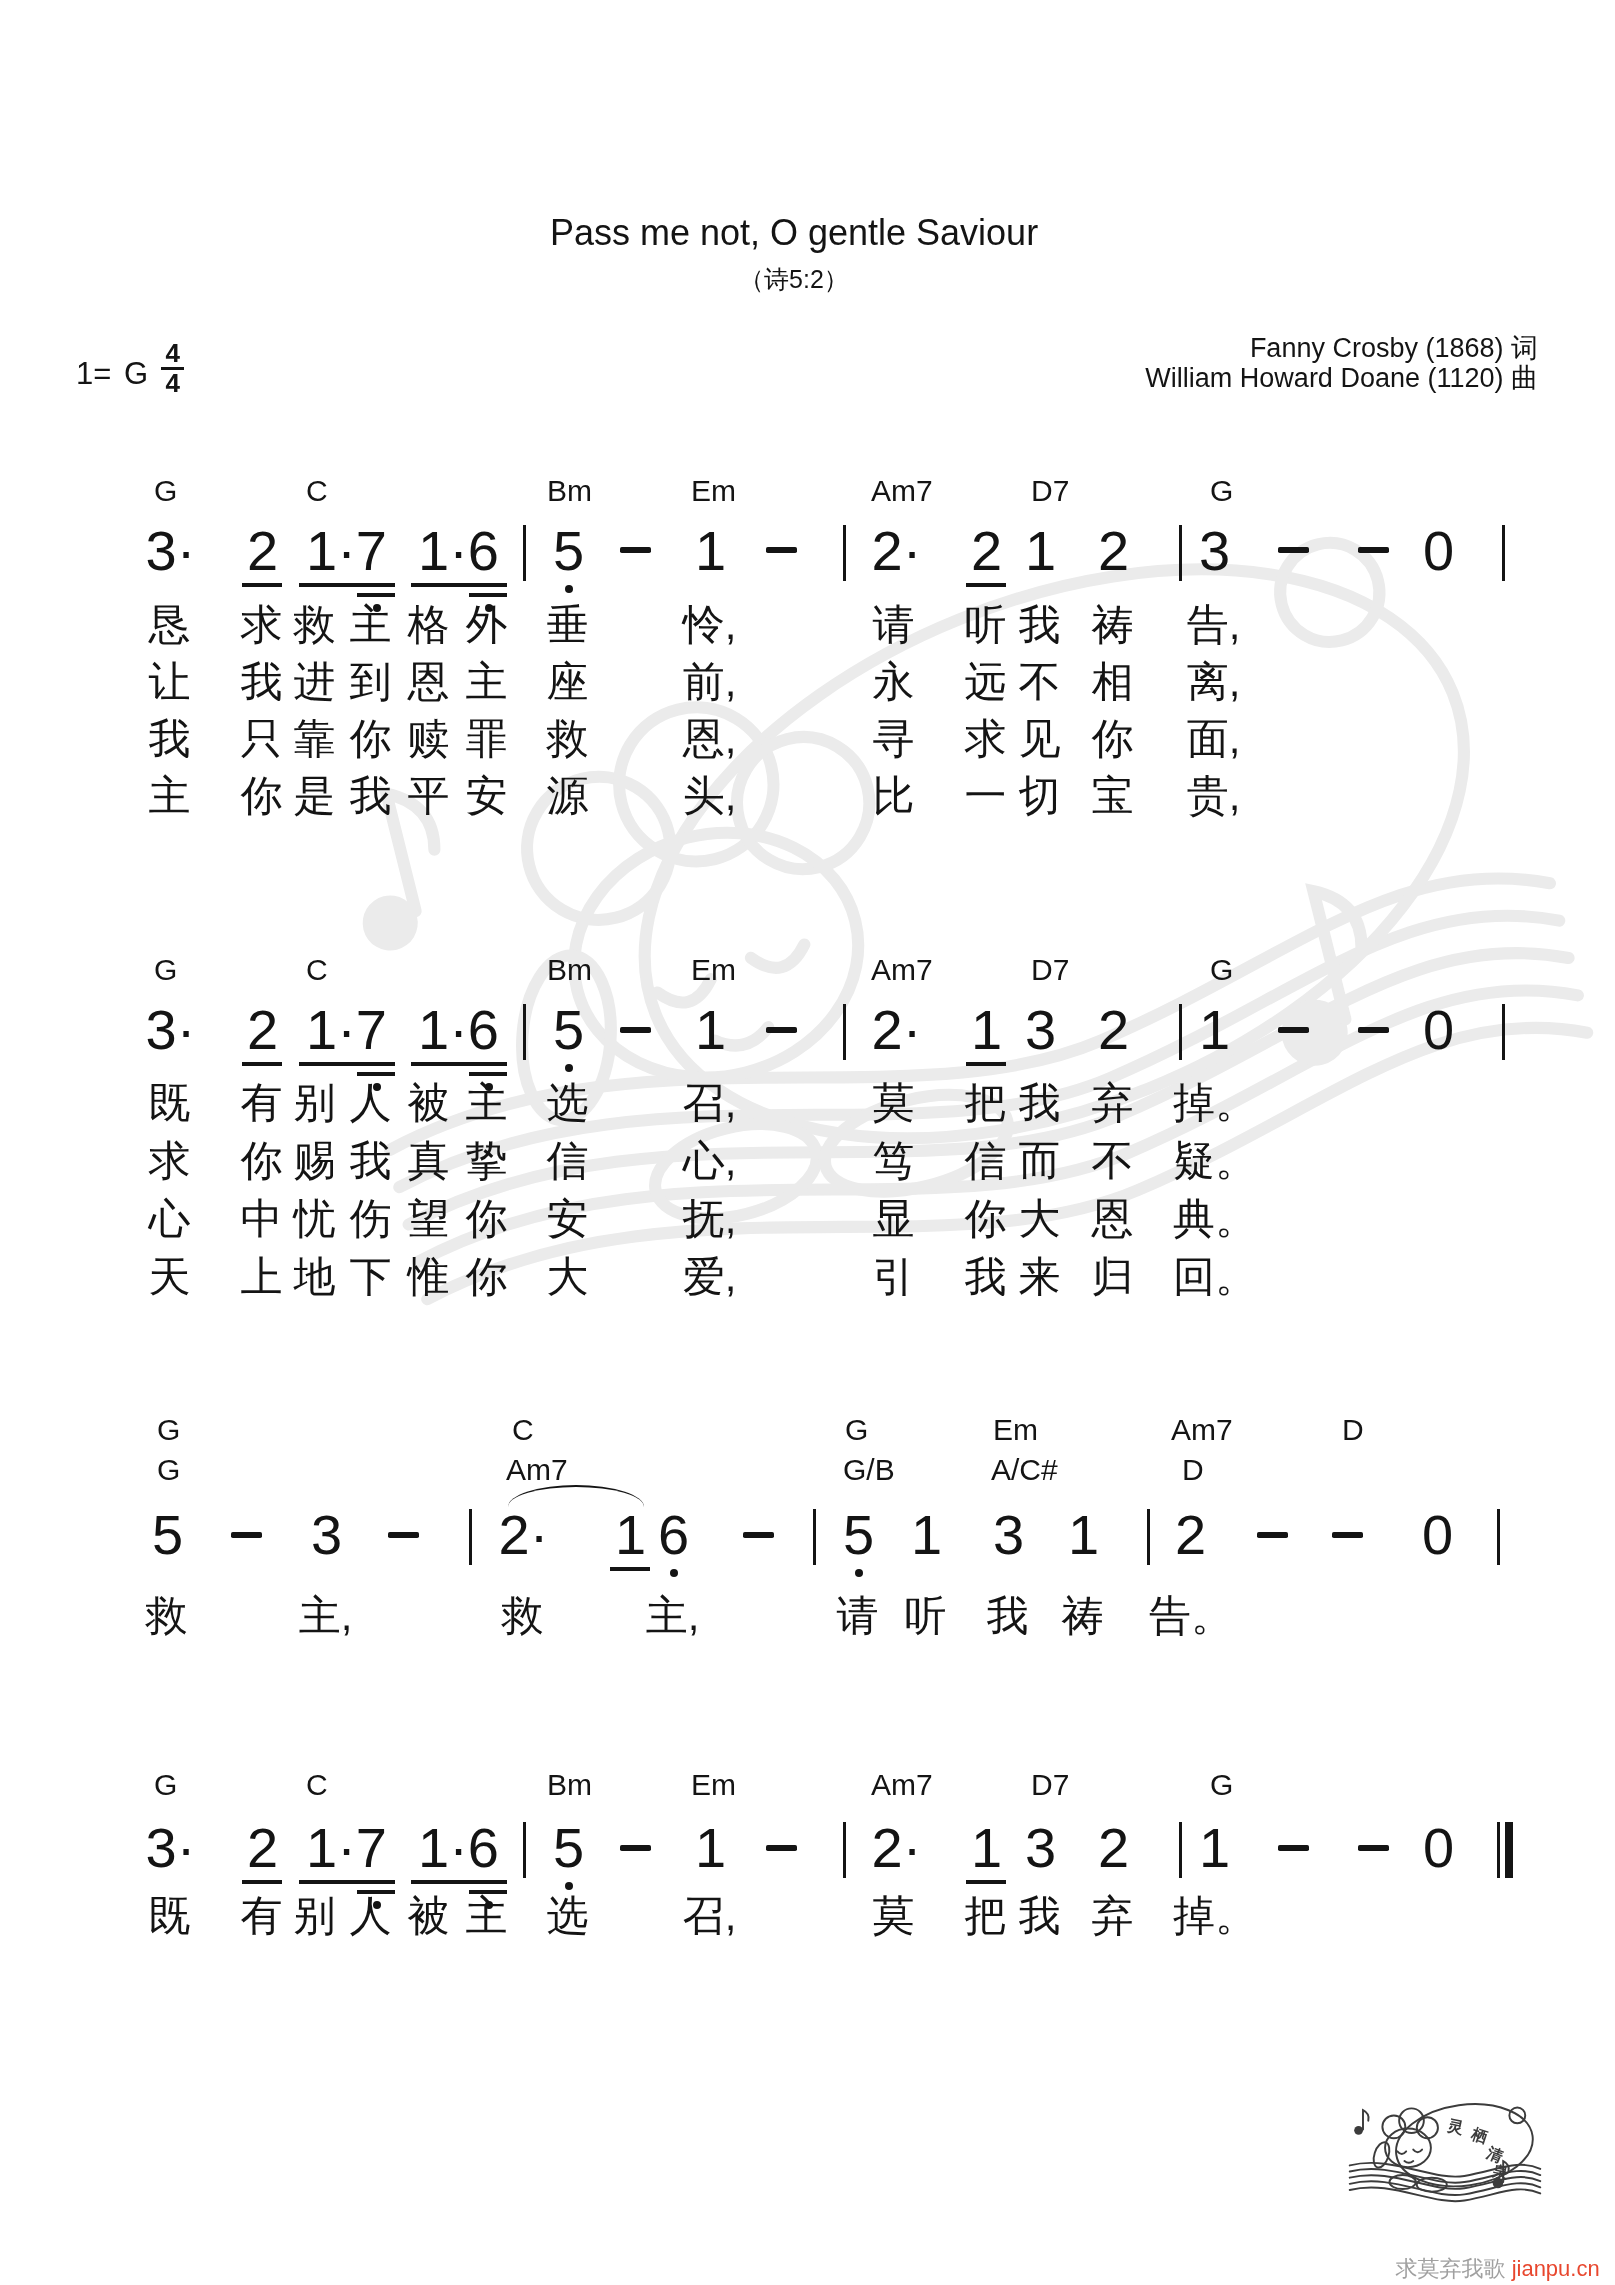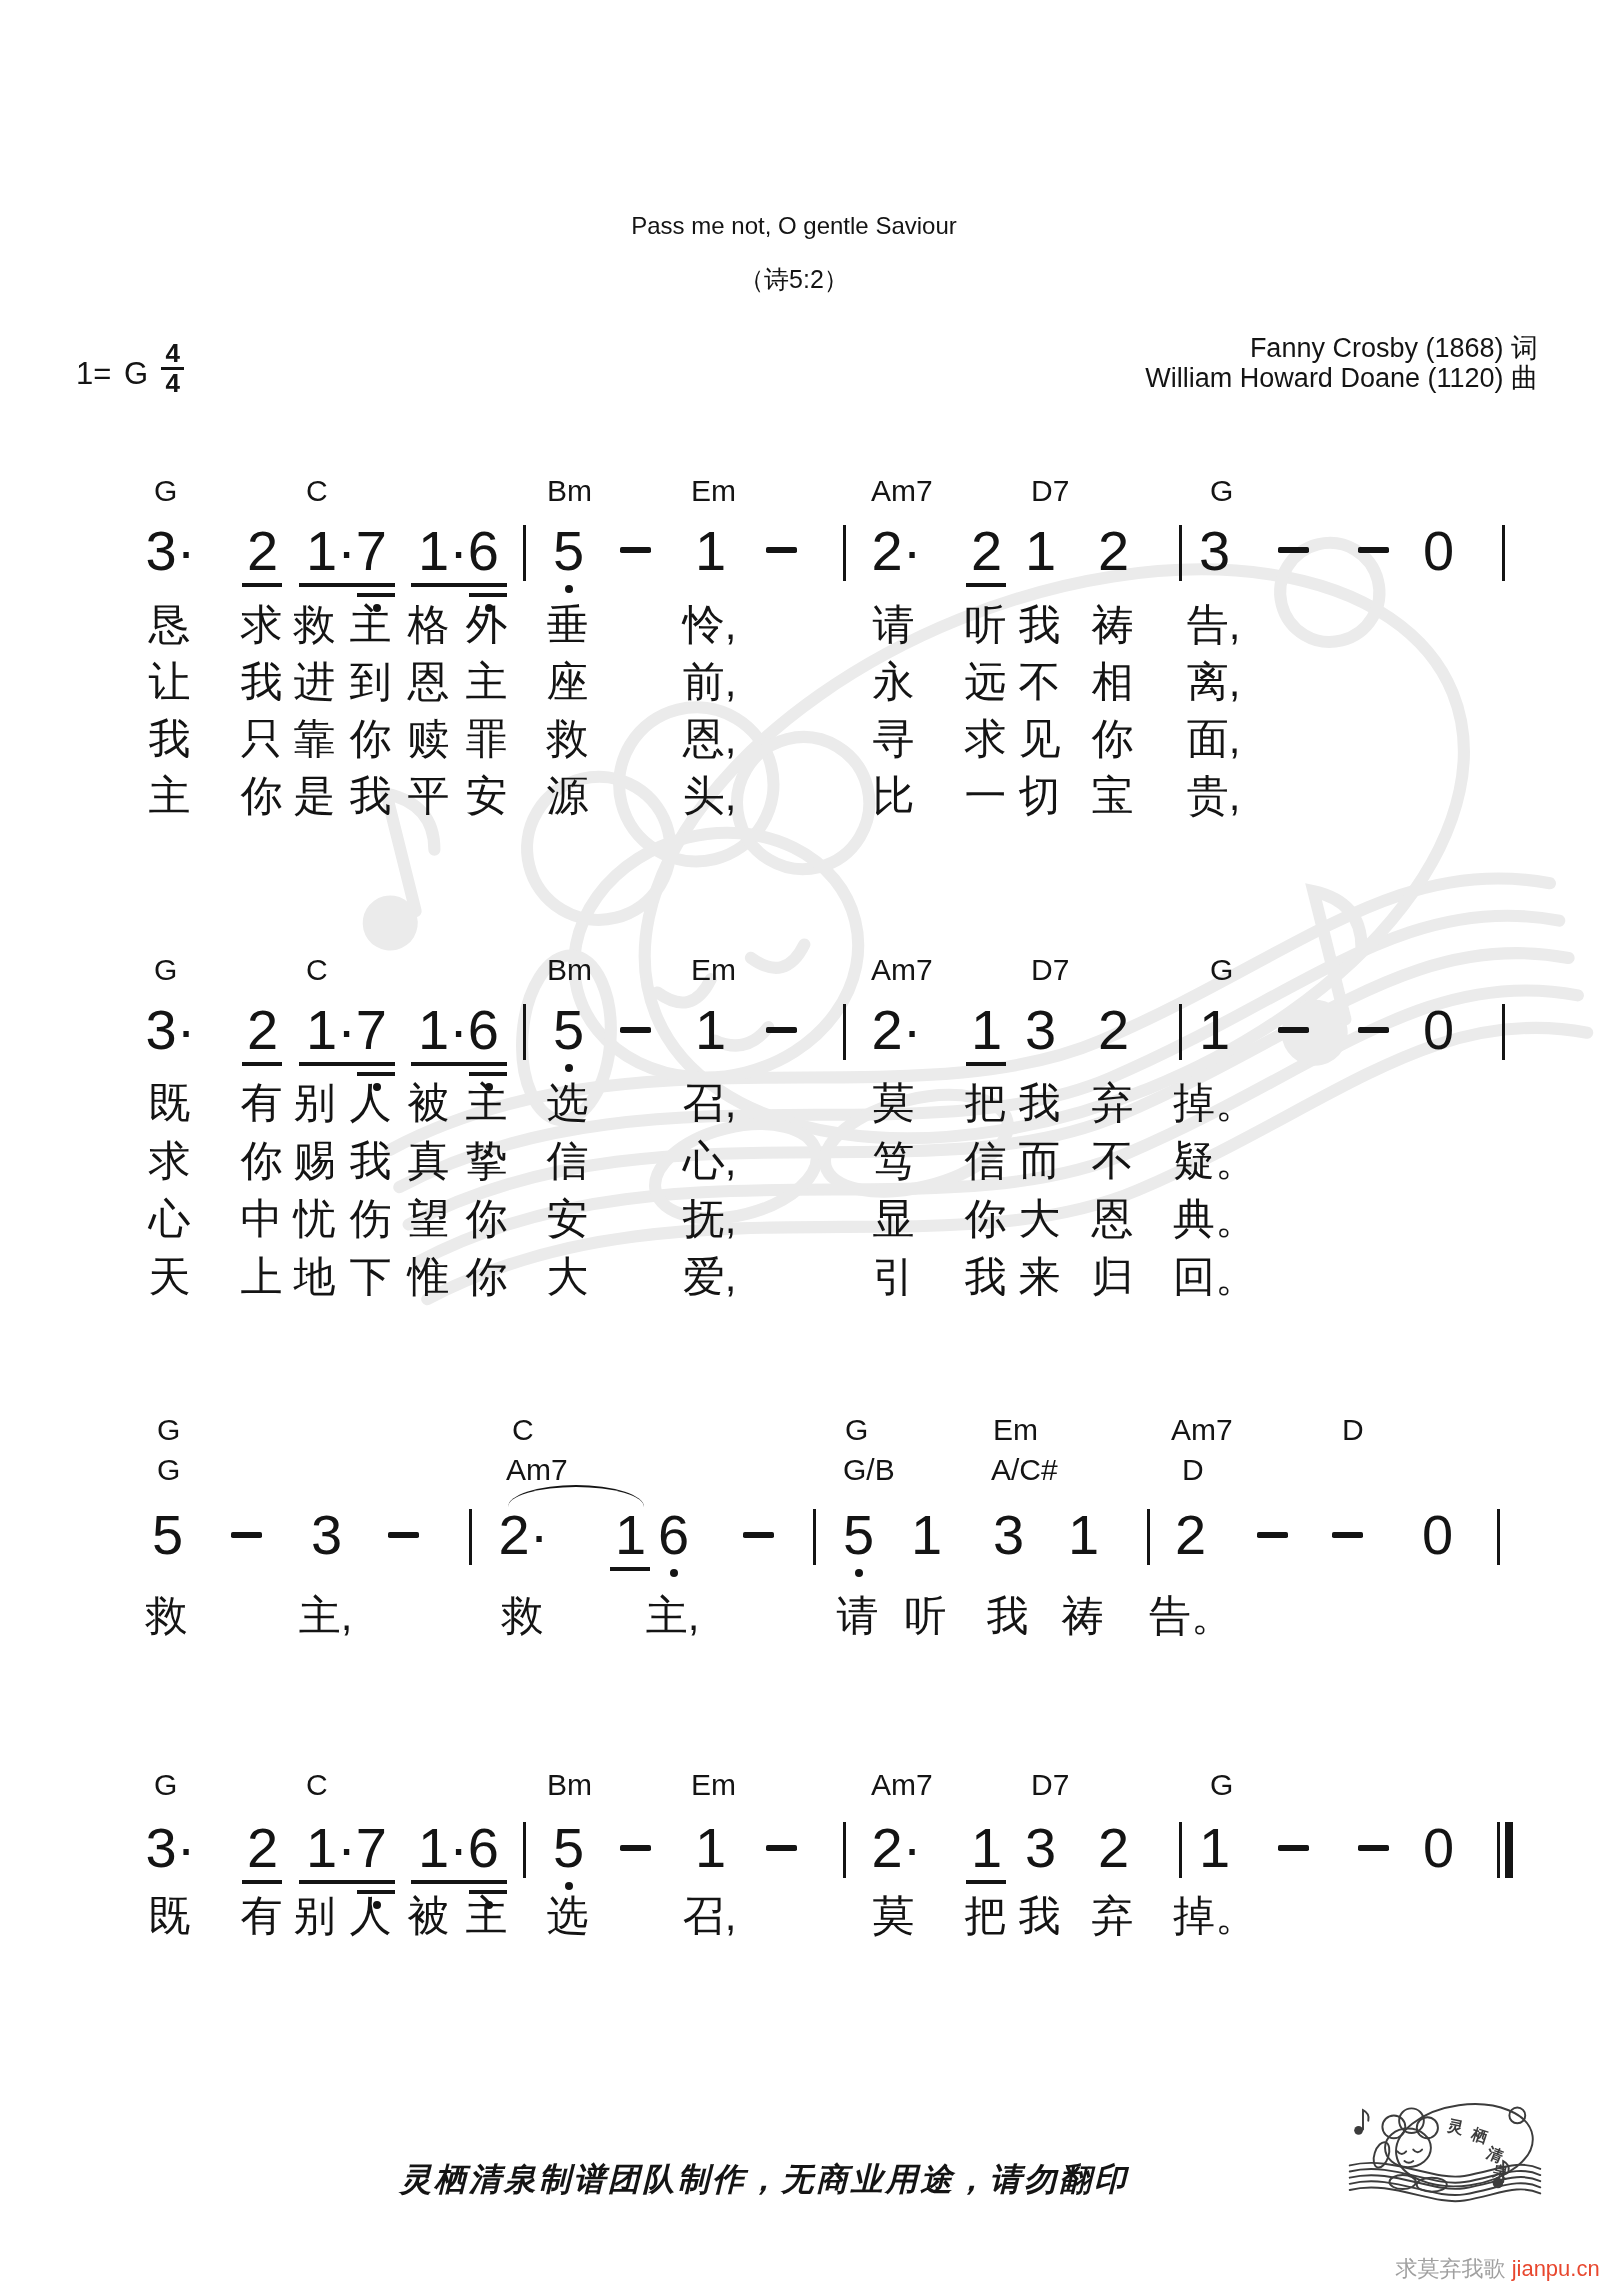--- a/index.html
+++ b/index.html
@@ -1,21 +1,21 @@
 <!DOCTYPE html>
 <html style="font-size:14.5px"><head>
 <meta charset="utf-8">
 <style>
   html,body{margin:0;padding:0;background:#ffffff;}
   #page{position:relative;width:1616px;height:2285px;background:#ffffff;overflow:hidden;
         font-family:"Liberation Sans",sans-serif;color:#141414;}
   .abs{position:absolute;}
   .ctr{transform:translateX(-50%);}
   #title{top:127px;left:794px;font-size:60px;font-weight:bold;letter-spacing:1.8px;white-space:nowrap;}
-  #subtitle{top:212px;left:794px;font-size:24px;white-space:nowrap;}
+  #subtitle{top:212px;left:794px;font-size:36px;white-space:nowrap;}
   #scripture{top:263px;left:794px;font-size:25px;white-space:nowrap;}
   .credit{right:78px;font-size:27px;white-space:nowrap;}
   #credit-lyricist{top:318px;margin-top:12px;}
   #credit-composer{top:360px;}
   #keysig{top:351px;left:76px;font-size:31px;white-space:nowrap;display:flex;align-items:center;gap:12.7px;}
   #timesig{display:inline-flex;flex-direction:column;align-items:center;font-size:26px;font-weight:bold;line-height:1.04;margin-top:-11px;}
   #timesig .bar{width:23.5px;height:2.7px;background:#141414;}
   .chord{font-size:30px;white-space:nowrap;}
   .note{width:127px;margin-left:-63px;text-align:center;font-size:56px;line-height:56px;white-space:nowrap;}
   .ul{position:absolute;height:3.6px;background:#141414;}
@@ -323,21 +323,20 @@
       <div class="abs syl" style="left: 487px; top: 1893px;">主</div>
       <div class="abs syl" style="left: 568px; top: 1893px;">选</div>
       <div class="abs syl" style="left: 710px; top: 1893px;">召,</div>
       <div class="abs syl" style="left: 894px; top: 1893px;">莫</div>
       <div class="abs syl" style="left: 986px; top: 1893px;">把</div>
       <div class="abs syl" style="left: 1040px; top: 1893px;">我</div>
       <div class="abs syl" style="left: 1113px; top: 1893px;">弃</div>
       <div class="abs syl" style="left: 1214px; top: 1893px;">掉。</div>
     </div>
 
-  <div id="footer-credit" class="abs ctr">灵栖清泉制谱团队制作，无商业用途，请勿翻印</div>
 
   <svg id="logo" class="abs" viewBox="0 0 220 130" preserveAspectRatio="none">
     <use href="#sheep"></use>
     <g id="logo-chars" font-size="18" font-weight="bold">
         <text x="112" y="38" transform="rotate(12 112 38)">灵</text>
         <text x="139" y="47" transform="rotate(18 139 47)">栖</text>
         <text x="156" y="68" transform="rotate(22 156 68)">清</text>
         <text x="163" y="90" transform="rotate(10 163 90)">泉</text>
       </g>
   </svg>

